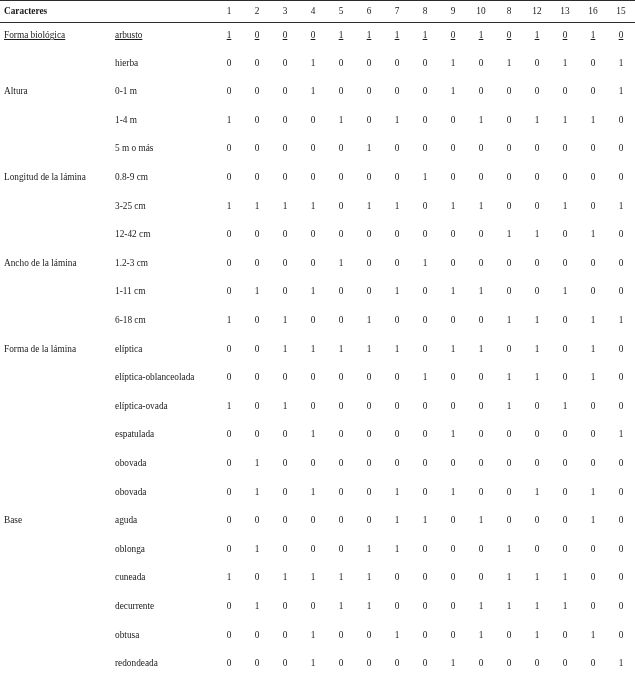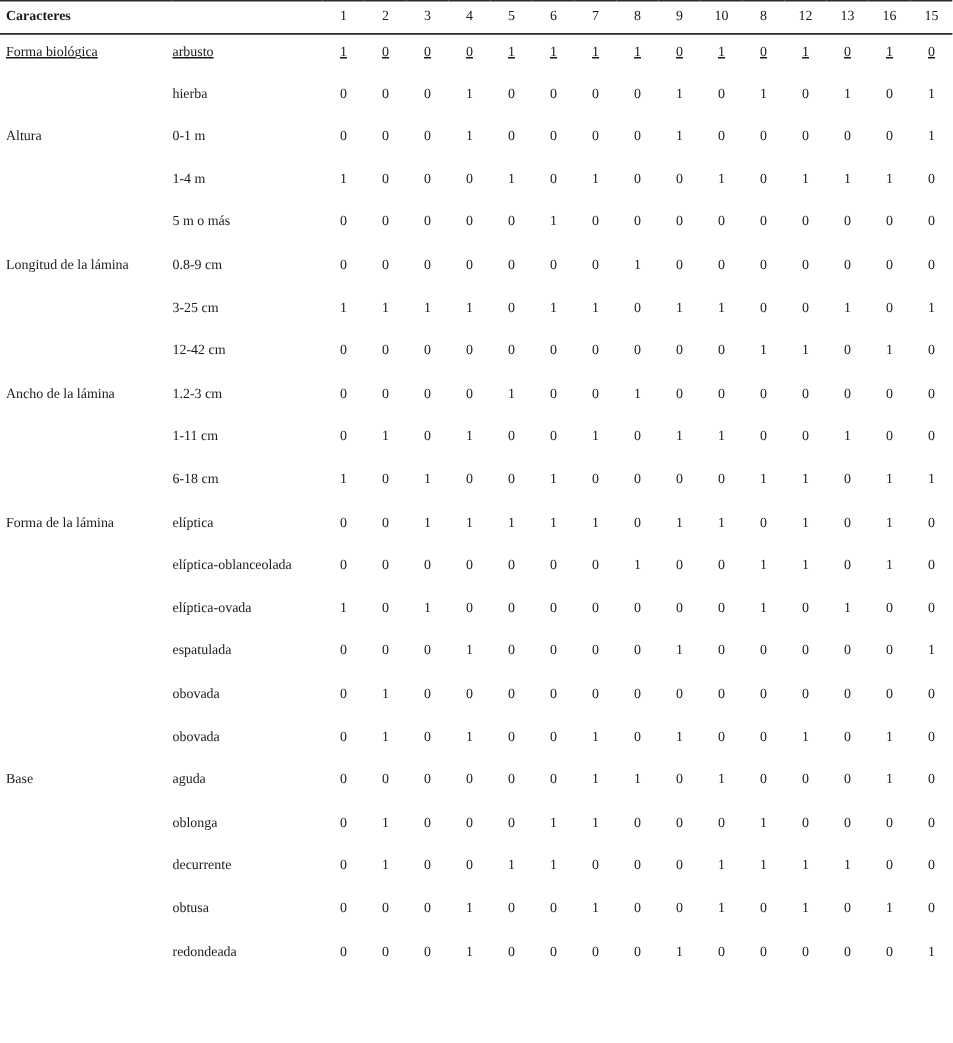--- a/index.html
+++ b/index.html
@@ -477,20 +477,39 @@
           <td class="t-num">0</td>
           <td class="t-num">0</td>
           <td class="t-num">1</td>
           <td class="t-num">0</td>
           <td class="t-num">0</td>
           <td class="t-num">0</td>
           <td class="t-num">0</td>
         </tr>
         <tr>
           <td class="t-group"></td>
+          <td class="t-state">cuneada</td>
+          <td class="t-num">1</td>
+          <td class="t-num">0</td>
+          <td class="t-num">1</td>
+          <td class="t-num">1</td>
+          <td class="t-num">1</td>
+          <td class="t-num">1</td>
+          <td class="t-num">0</td>
+          <td class="t-num">0</td>
+          <td class="t-num">0</td>
+          <td class="t-num">0</td>
+          <td class="t-num">1</td>
+          <td class="t-num">1</td>
+          <td class="t-num">1</td>
+          <td class="t-num">0</td>
+          <td class="t-num">0</td>
+        </tr>
+        <tr>
+          <td class="t-group"></td>
           <td class="t-state">decurrente</td>
           <td class="t-num">0</td>
           <td class="t-num">1</td>
           <td class="t-num">0</td>
           <td class="t-num">0</td>
           <td class="t-num">1</td>
           <td class="t-num">1</td>
           <td class="t-num">0</td>
           <td class="t-num">0</td>
           <td class="t-num">0</td>

